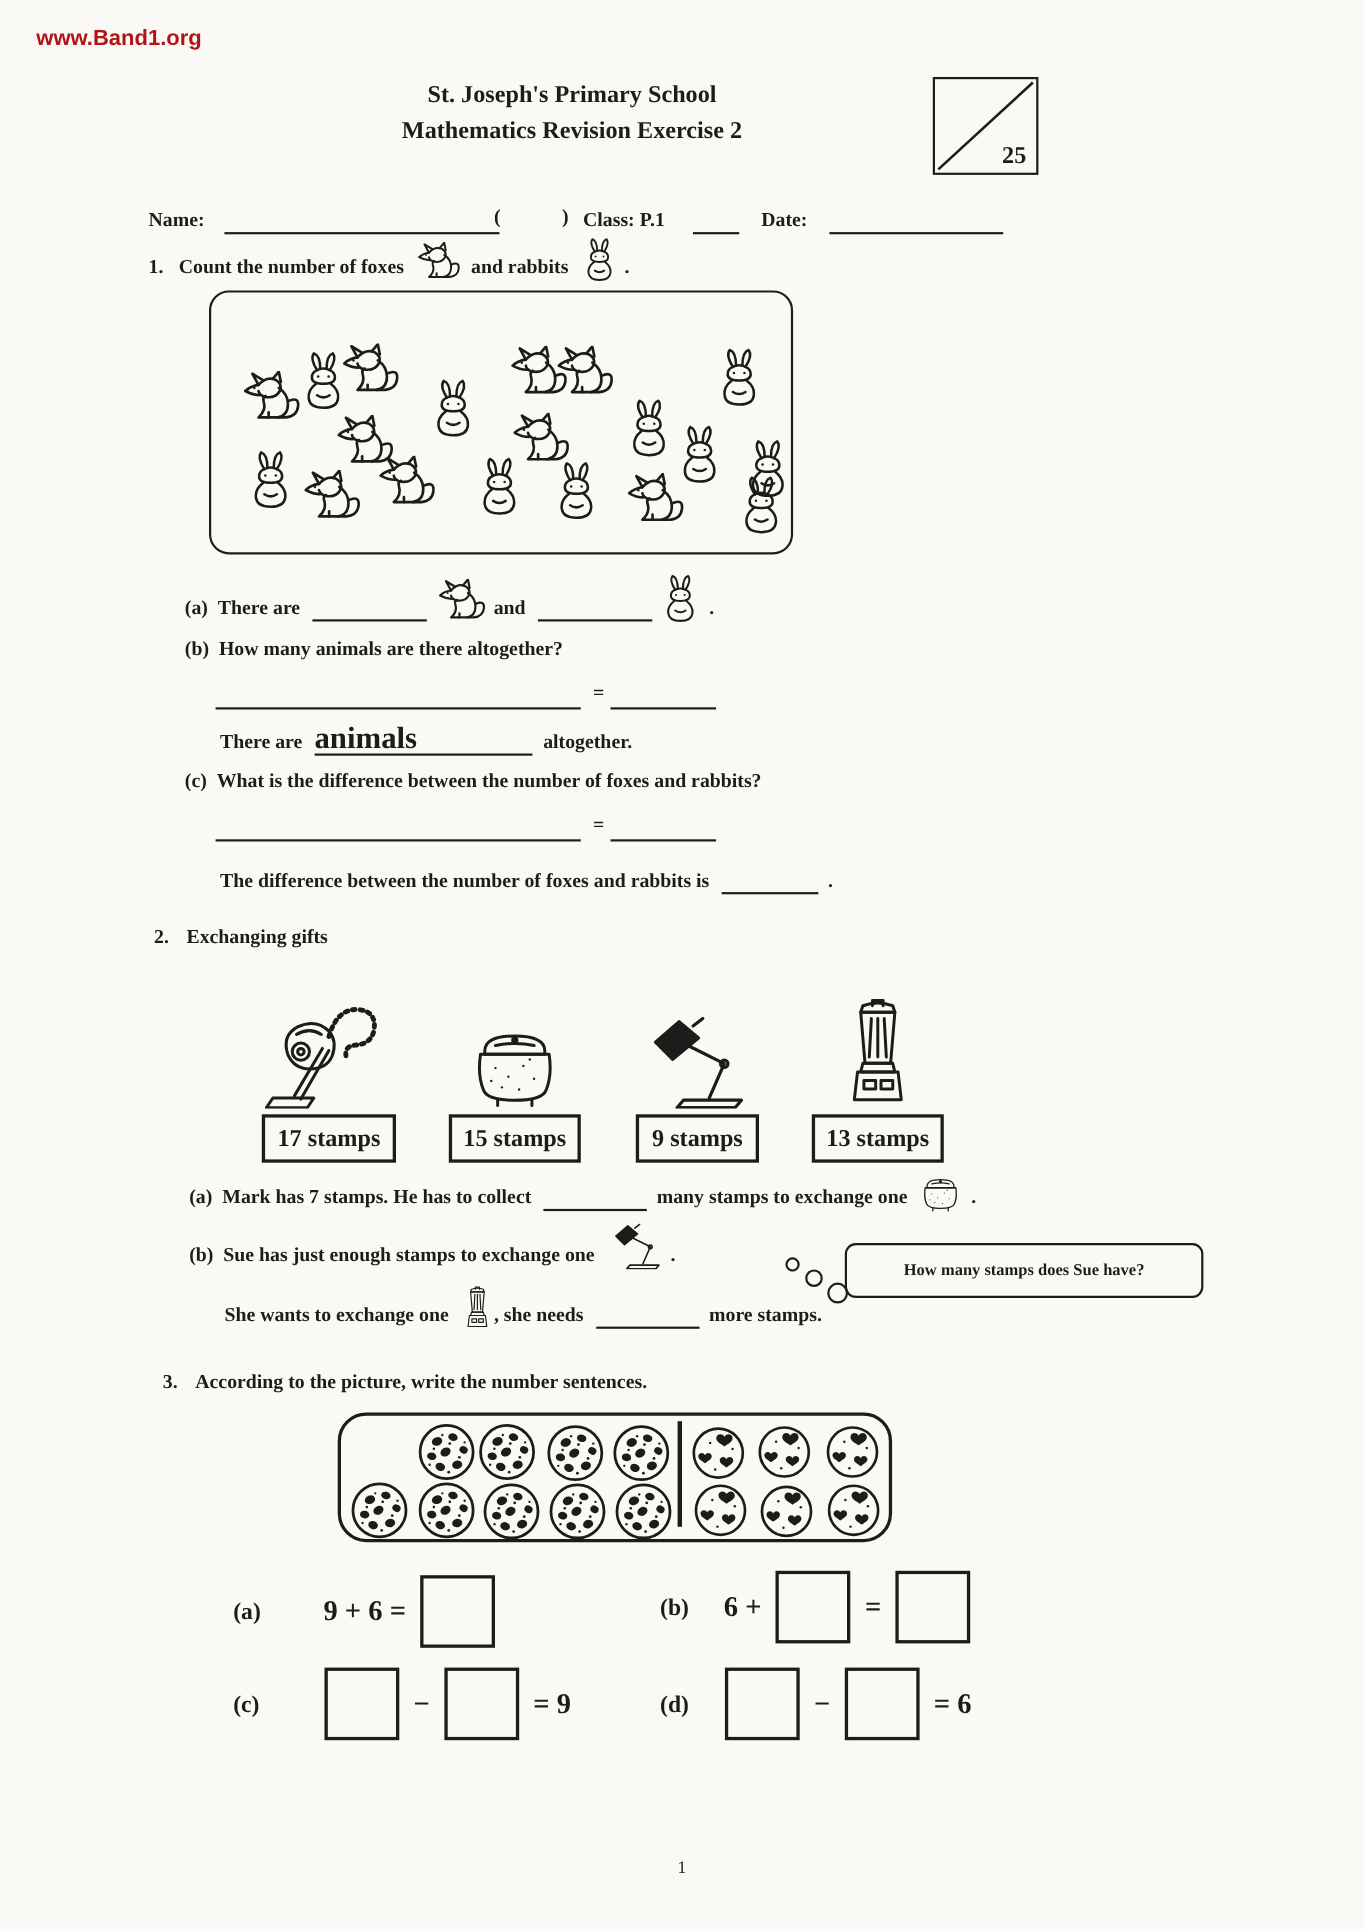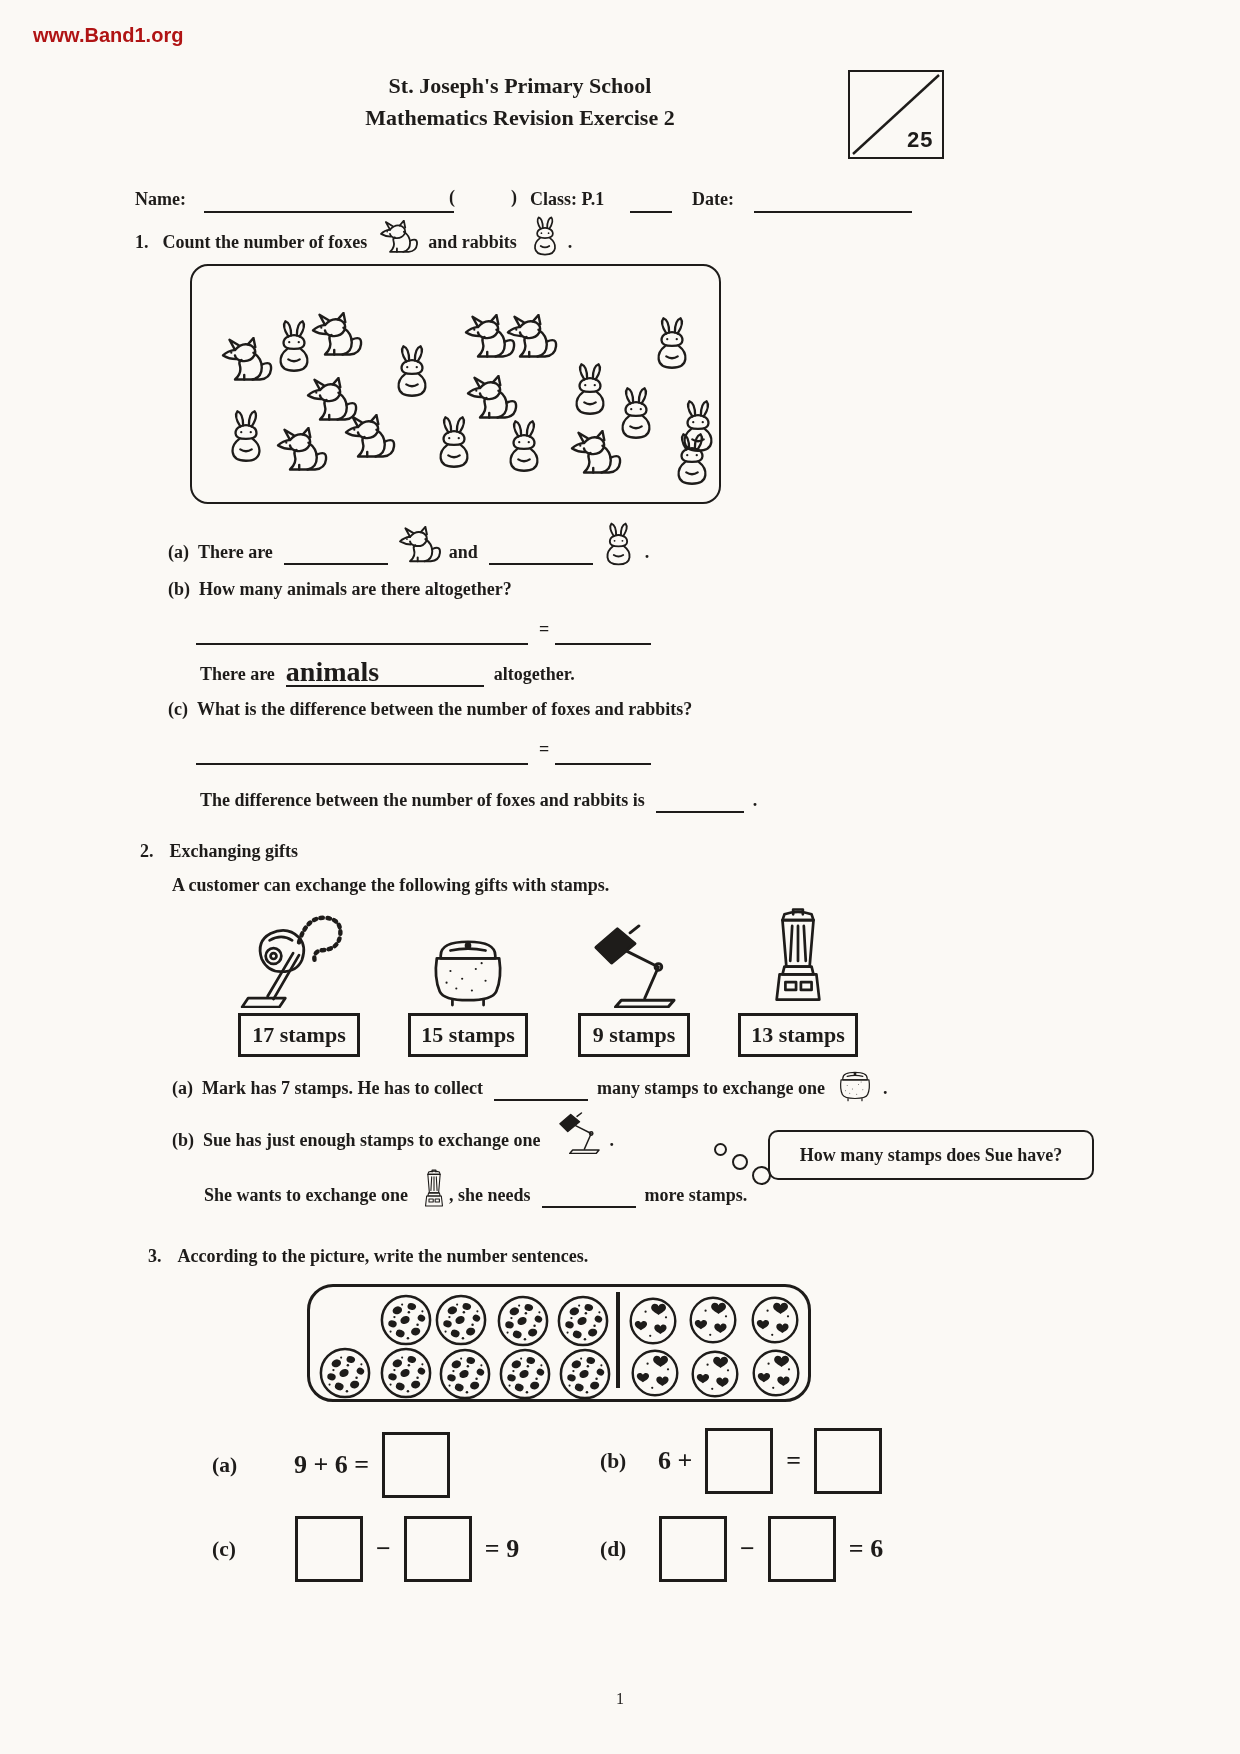--- a/index.html
+++ b/index.html
@@ -5,30 +5,30 @@
   :root{ --ink:#1e1c1a; --red:#b01414; --paper:#fbf9f5; }
   html,body{margin:0;padding:0;background:#e8e6e2;}
   .page{
     position:relative; width:1240px; height:1754px; margin:0 auto;
     background:var(--paper); color:var(--ink);
     font-family:"Liberation Serif","DejaVu Serif",serif; font-weight:700;
     overflow:hidden;
   }
   .abs{position:absolute;}
   .t{font-size:18px; line-height:27px;}
-  .small{font-size:18px;}
+  .small{font-size:15px;}
   .row{position:absolute; display:flex; align-items:flex-end; white-space:nowrap;}
   .row .t{margin-right:9px;}
   .row .t:last-child{margin-right:0;}
   .bl{display:inline-block; height:25px; border-bottom:2.6px solid var(--ink); margin:0 9px 1px 2px;}
   .blank-word{display:inline-block; text-align:left; border-bottom:2.6px solid var(--ink); margin:0 10px 1px 2px; font-size:28px; line-height:27px;}
   .watermark{font-family:"Liberation Sans","DejaVu Sans",sans-serif; font-weight:600; font-size:20px; color:var(--red);}
   .title-block{left:200px; top:70px; width:640px; text-align:center;}
   .title-block div{font-size:22px; line-height:32px;}
-  .score-box{left:848px; top:70px; width:92px; height:85px; border:2.8px solid var(--ink);font-family:Liberation Mono, monospace;}
+  .score-box{left:848px; top:70px; width:92px; height:85px; border:2.8px solid var(--ink);}
   .score-num{position:absolute; right:9px; bottom:3px; font-size:22px;}
   .animal-box{left:190px; top:264px; width:527px; height:236px; border:2.8px solid var(--ink); border-radius:18px;}
   .animal{position:absolute;}
   .inline-icon{flex:none;}
   .gifts-row{position:absolute; left:0; top:900px; width:100%; height:160px;}
   .gift-col{position:absolute; top:0;}
   .gift-icon-wrap{height:108px; display:flex; align-items:flex-end; justify-content:center;}
   .stamp-box{margin-top:5px; border:3px solid var(--ink); height:38px; display:flex; align-items:center; justify-content:center; font-size:22px;}
   .callout{left:768px; top:1130px; width:322px; height:46px; border:2.6px solid var(--ink); border-radius:10px; display:flex; align-items:center; justify-content:center;}
   .thought-dot{position:absolute; border:2.4px solid var(--ink); border-radius:50%; background:transparent;}
@@ -297,21 +297,20 @@
   <div class="row" style="left:200px; top:786px;">
     <span class="t">The difference between the number of foxes and rabbits is</span>
     <span class="bl" style="width:88px;"></span>
     <span class="t">.</span>
   </div>
 
   <div class="row" style="left:140px; top:838px;">
     <span class="t" style="margin-right:16px;">2.</span>
     <span class="t">Exchanging gifts</span>
   </div>
-  <div class="abs t" style="left:172px; top:872px;">A customer can exchange the following gifts with stamps.</div>
 
   <div class="gifts-row">
       <div class="gift-col" style="left: 238px; width: 122px; text-align: center;">
         <div class="gift-icon-wrap">
           <svg width="122" height="98">
             <use href="#sym-vacuum" xlink:href="#sym-vacuum"></use>
           </svg>
         </div>
         <div class="stamp-box">17 stamps</div>
       </div>

